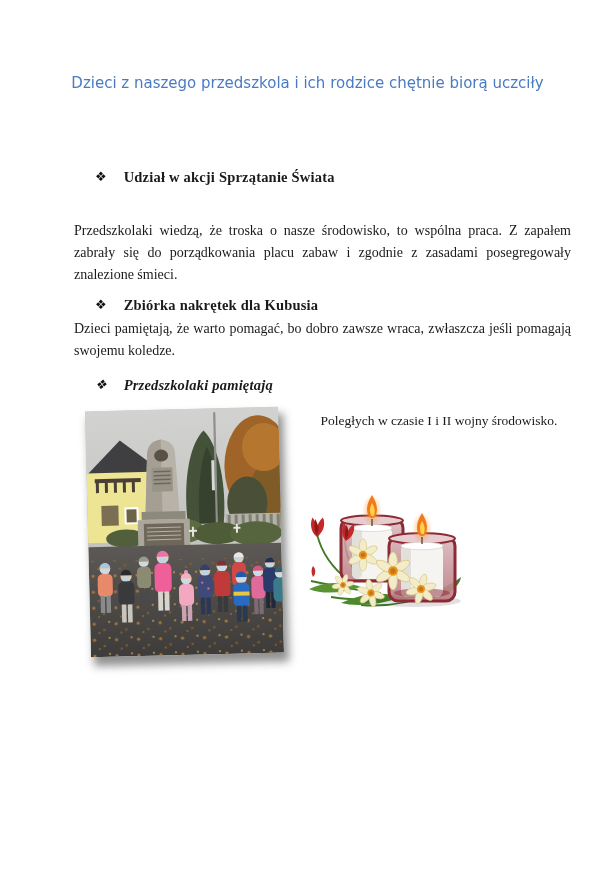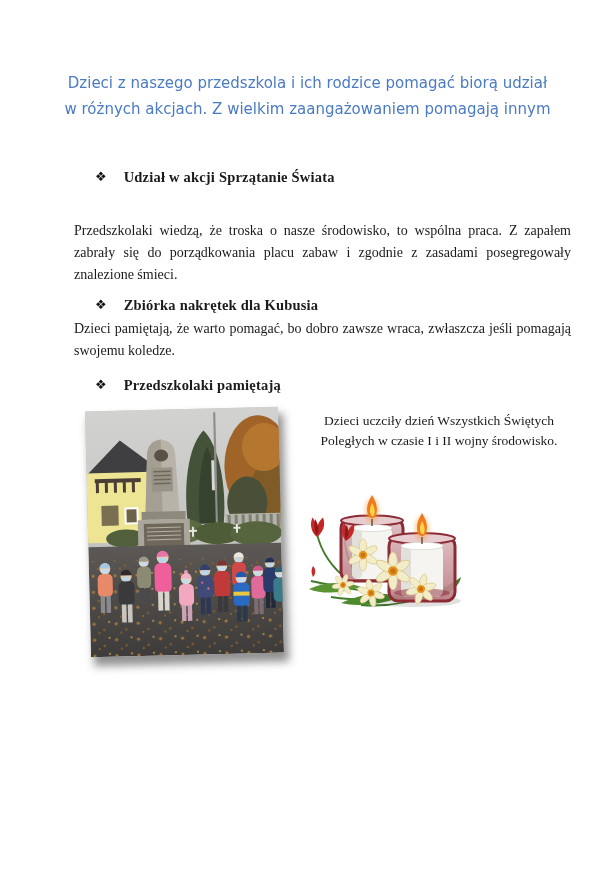--- a/index.html
+++ b/index.html
@@ -15,43 +15,42 @@
   .intro div{white-space:nowrap;}
   .sec-head{position:absolute;left:95px;white-space:nowrap;}
   .sec-head .bullet{font-size:13px;color:#111;margin-right:13px;vertical-align:1px;}
   .sec-head .sec-title{font-weight:bold;font-size:14.5px;letter-spacing:.2px;}
   .body-par{
     position:absolute;left:60px;width:497px;margin:14px;
     font-size:14px;line-height:22px;text-align:justify;
   }
   .sh1{top:168px;} .bp1{top:206px;}
   .sh2{top:296px;} .bp2{top:304px;}
-  .sh3{top:376px;}
+  .sh3{top:376px;font-style:italic;}
   .photo-frame{
     position:absolute;left:88px;top:409px;width:193px;height:246px;
     transform:rotate(-1.4deg);transform-origin:50% 50%;
     box-shadow:4px 8px 9px 1px rgba(55,55,55,.55);
     background:#c9cac8;
   }
   .photo-frame svg{display:block;width:100%;height:100%;}
   .caption{
     position:absolute;left:303px;top:411px;width:272px;
     text-align:center;font-size:13.5px;line-height:19.5px;
   }
   .candles{position:absolute;left:301px;top:489px;width:178px;height:127px;}
   .candles svg{display:block;width:100%;height:100%;}
 </style>
 </head>
 <body>
 
 <div class="page">
 
   <div class="intro">
-    <div>Dzieci z naszego przedszkola i ich rodzice pomagać biorą udział</div>
-    <div>w różnych akcjach. Z wielkim zaangażowaniem pomagają innym</div>
+    <div>Dzieci z naszego przedszkola i ich rodzice chętnie biorą uczciły</div>
   </div>
 
   <div class="sec-head sh1">
     <span class="bullet">❖</span>
     <span class="sec-title">Udział w akcji Sprzątanie Świata</span>
   </div>
   <p class="body-par bp1">Przedszkolaki wiedzą, że troska o nasze środowisko, to wspólna praca. Z zapałem zabrały się do porządkowania placu zabaw i zgodnie z zasadami posegregowały znalezione śmieci.</p>
 
   <div class="sec-head sh2">
     <span class="bullet">❖</span>
@@ -261,21 +260,20 @@
           <circle cx="0" cy="0" r="5.2" fill="#ecd0ae"></circle>
             <path d="M-5.2,-.5 A5.2 5.2 0 0 1 5.2,-.5 Z" fill="#2c6274"></path>
           <rect x="-3.8" y="0" width="7.6" height="4.4" rx="2" fill="#c6dcec"></rect>
           <rect x="-7" y="4.8" width="14" height="24" rx="5" fill="#3a7a8a"></rect>
         </g>
       </g>
     </svg>
   </figure>
 
   <div class="caption">
-    <div>Dzieci uczciły dzień Wszystkich Świętych</div>
     <div>Poległych w czasie I i II wojny środowisko.</div>
   </div>
 
   <div class="candles">
     <svg viewBox="0 0 178 127">
       <defs>
         <radialGradient id="glow" cx="0.5" cy="0.55" r="0.5">
           <stop offset="0" stop-color="#ff9a2e" stop-opacity=".75"></stop>
           <stop offset="1" stop-color="#ff9a2e" stop-opacity="0"></stop>
         </radialGradient>

